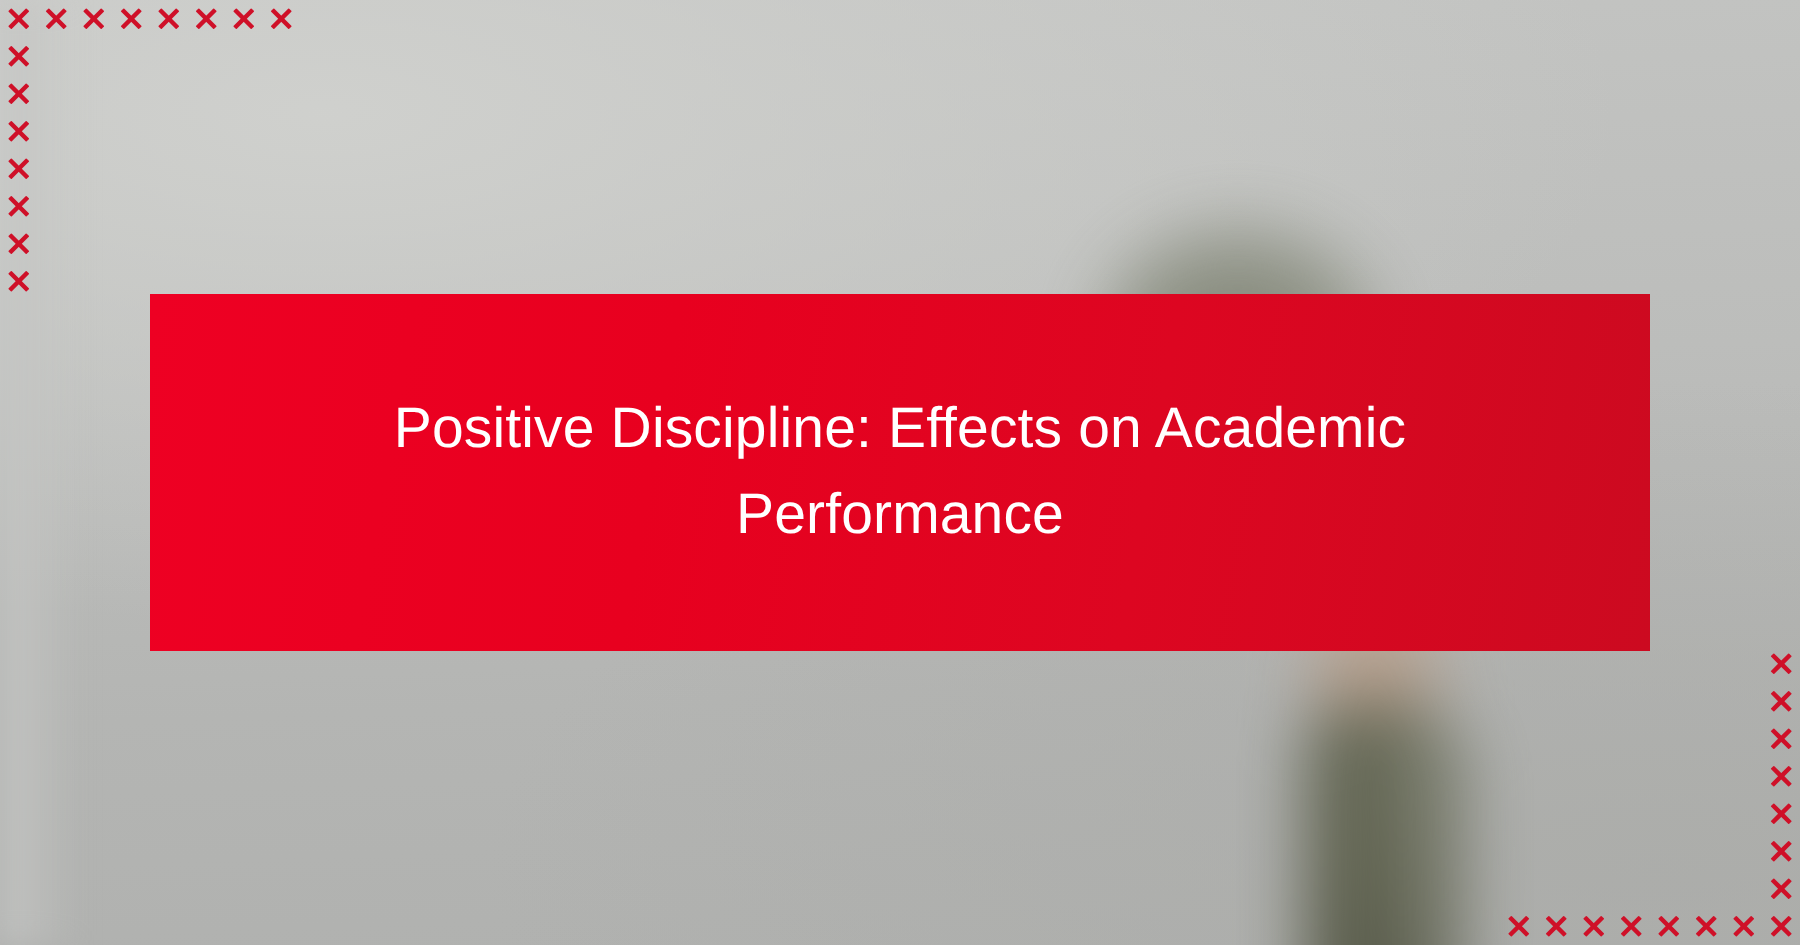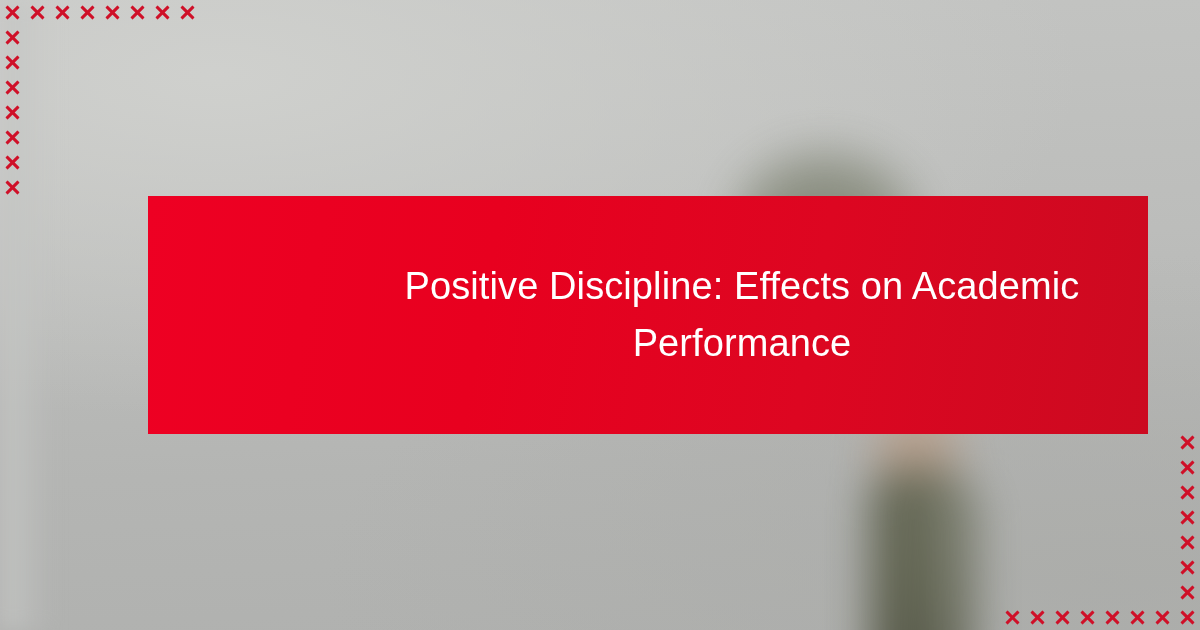--- a/index.html
+++ b/index.html
@@ -147,24 +147,23 @@
   
   .title-banner {
     position: absolute;
     left: 100px;
     top: 196px;
     width: 1000px;
     height: 238px;
     background: linear-gradient(100deg, #ee0023 0%, #e8001f 34%, #dd0621 66%, #cc0a20 100%);
     display: flex;
     align-items: center;
-    justify-content: flex-end;
+    justify-content: center;
     box-sizing: border-box;
     padding: 0 56px;
-    margin-left: 48px;
   }
   .title-text {
     margin: 0;
     color: #ffffff;
     font-family: "Liberation Sans", sans-serif;
     font-size: 38px;
     font-weight: 400;
     line-height: 1.5;
     text-align: center;
     letter-spacing: 0.1px;

